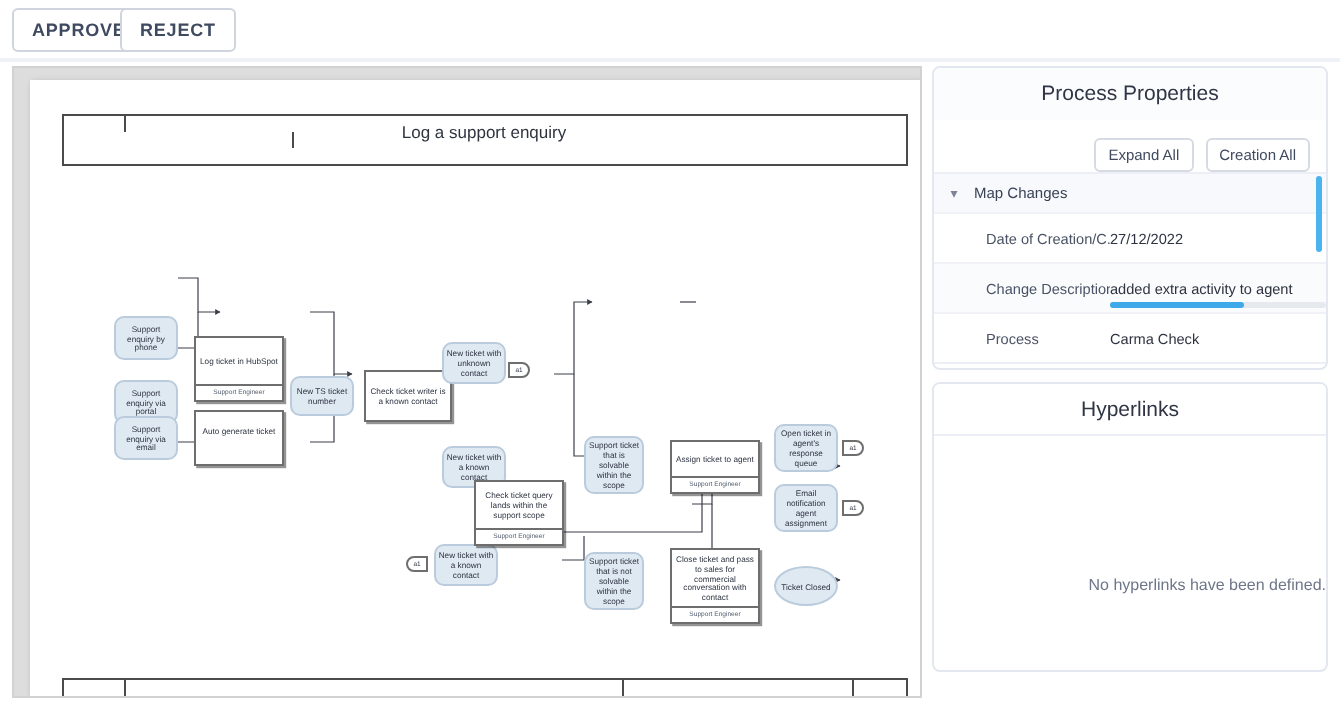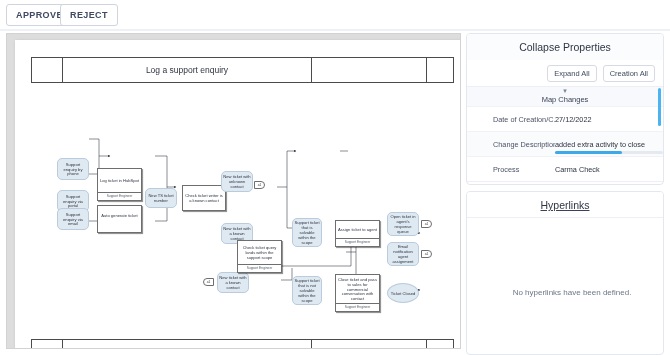--- a/index.html
+++ b/index.html
@@ -49,21 +49,21 @@
     box-shadow: 1px 1px 3px rgba(0,0,0,.22);
   }
   
   .frame-row {
     position: absolute; left: 16px;
     width: 423px; height: 26px;
     border: 1px solid #4b4b4b;
     background: #ffffff;
     display: flex;
   }
-  #frame-header { top: 17px; }
+  #frame-header { top: 17px; flex-direction: column; }
   #frame-footer { top: 299px; }
   .frame-cell { border-right: 1px solid #4b4b4b; height: 100%; position: relative; }
   .frame-cell:last-child { border-right: none; }
   .fc-a { width: 31px; }
   .fc-b { flex: 1; }
   .fc-c { width: 115px; }
   .fc-d { width: 26px; }
   .frame-title {
     position: absolute; left: 0; right: 0; top: 50%;
     transform: translateY(-50%);
@@ -125,58 +125,58 @@
     width: 198px; height: 316px;
   }
   .card {
     background: #ffffff;
     border: 1px solid #e3e7ef;
     border-radius: 4px;
     position: absolute; left: 0; width: 198px;
     overflow: hidden;
   }
   #card-props { top: 0; height: 152px; }
-  #card-links { top: 158px; height: 164px; text-decoration: underline; }
+  #card-links { top: 158px; height: 145px; }
   .card-title {
     height: 26px; line-height: 26px; text-align: center;
     font-size: 10.5px; color: #2f3545;
     background: #fbfcfe;
   }
   .card-title.plain { background: #ffffff; border-bottom: 1px solid #eceff5; }
-  .btn-row { height: 26px; display: flex; justify-content: flex-end; align-items: center; gap: 6px; padding-right: 8px; }
+  .btn-row { height: 26px; display: flex; justify-content: flex-end; align-items: flex-end; gap: 6px; padding-right: 8px; }
   .btn-sm {
     height: 17px; padding: 0 6px; border: 1px solid #d5dae3; border-radius: 3px;
     background: #ffffff; color: #404a5e; font-size: 7.5px; line-height: 15px;
     cursor: pointer; font-family: "Liberation Sans", sans-serif;
   }
   .prop-scroll { position: relative; height: 96px; overflow: hidden; }
   .prop-group {
     height: 20px; display: flex; align-items: center;
     background: #f7f9fc; border-top: 1px solid #eceff5;
-    font-size: 7.5px; color: #3a4256; cursor: pointer; flex-direction: column;
+    font-size: 7.5px; color: #3a4256; cursor: pointer;
   }
   .chev { width: 20px; text-align: center; font-size: 7px; color: #7b8496; }
   .prop-row {
     height: 25px; display: flex; align-items: center;
     border-top: 1px solid #f0f2f7; background: #ffffff;
     font-size: 7.3px;
   }
   .prop-row.alt { background: #fafbfd; }
   .prop-key { width: 88px; padding-left: 26px; color: #4a5365; white-space: nowrap; overflow: hidden; }
   .prop-val { flex: 1; color: #2d3340; position: relative; padding-right: 6px; }
   .val-editing { color: #2d3340; }
   .val-bar { position: absolute; left: 0; top: 11px; width: 100%; height: 3px; background: #e6e9ee; border-radius: 2px; }
   .val-bar i { display: block; height: 3px; width: 62%; background: #3ea9e8; border-radius: 2px; }
   .panel-scrollbar {
     position: absolute; right: 2px; top: 2px; width: 3px; height: 38px;
     background: #4bb3ef; border-radius: 2px; cursor: pointer;
   }
   .links-empty {
     position: absolute; left: 14px; right: 0; top: 96px;
-    text-align: center; font-size: 8px; color: #6d7689;
+    text-align: right; font-size: 8px; color: #6d7689;
   }
 </style>
 </head>
 <body>
 
 <div id="app">
 
   <div class="topbar">
     <div class="btn-action" id="btn-approve">APPROVE</div>
     <div class="btn-action" id="btn-reject">REJECT</div>
@@ -331,41 +331,41 @@
         <div class="frame-cell fc-c"></div>
         <div class="frame-cell fc-d"></div>
       </div>
     </div>
 
   </div>
 
   <div class="rail">
 
     <div class="card" id="card-props">
-      <div class="card-title">Collapse Properties</div>
+      <div class="card-title">Process Properties</div>
       <div class="btn-row">
         <div class="btn-sm">Expand All</div>
         <div class="btn-sm">Creation All</div>
       </div>
 
       <div class="prop-scroll">
         <div class="prop-group">
           <span class="chev">▾</span>
           <span>Map Changes</span>
         </div>
 
         <div class="prop-row">
           <span class="prop-key">Date of Creation/C...</span>
           <span class="prop-val">27/12/2022</span>
         </div>
 
         <div class="prop-row alt">
           <span class="prop-key">Change Description</span>
           <span class="prop-val val-editing">
-            <span>added extra activity to close</span>
+            <span>added extra activity to agent</span>
             <span class="val-bar">
                 <i></i>
               </span>
           </span>
         </div>
 
         <div class="prop-row">
           <span class="prop-key">Process</span>
           <span class="prop-val">Carma Check</span>
         </div>

